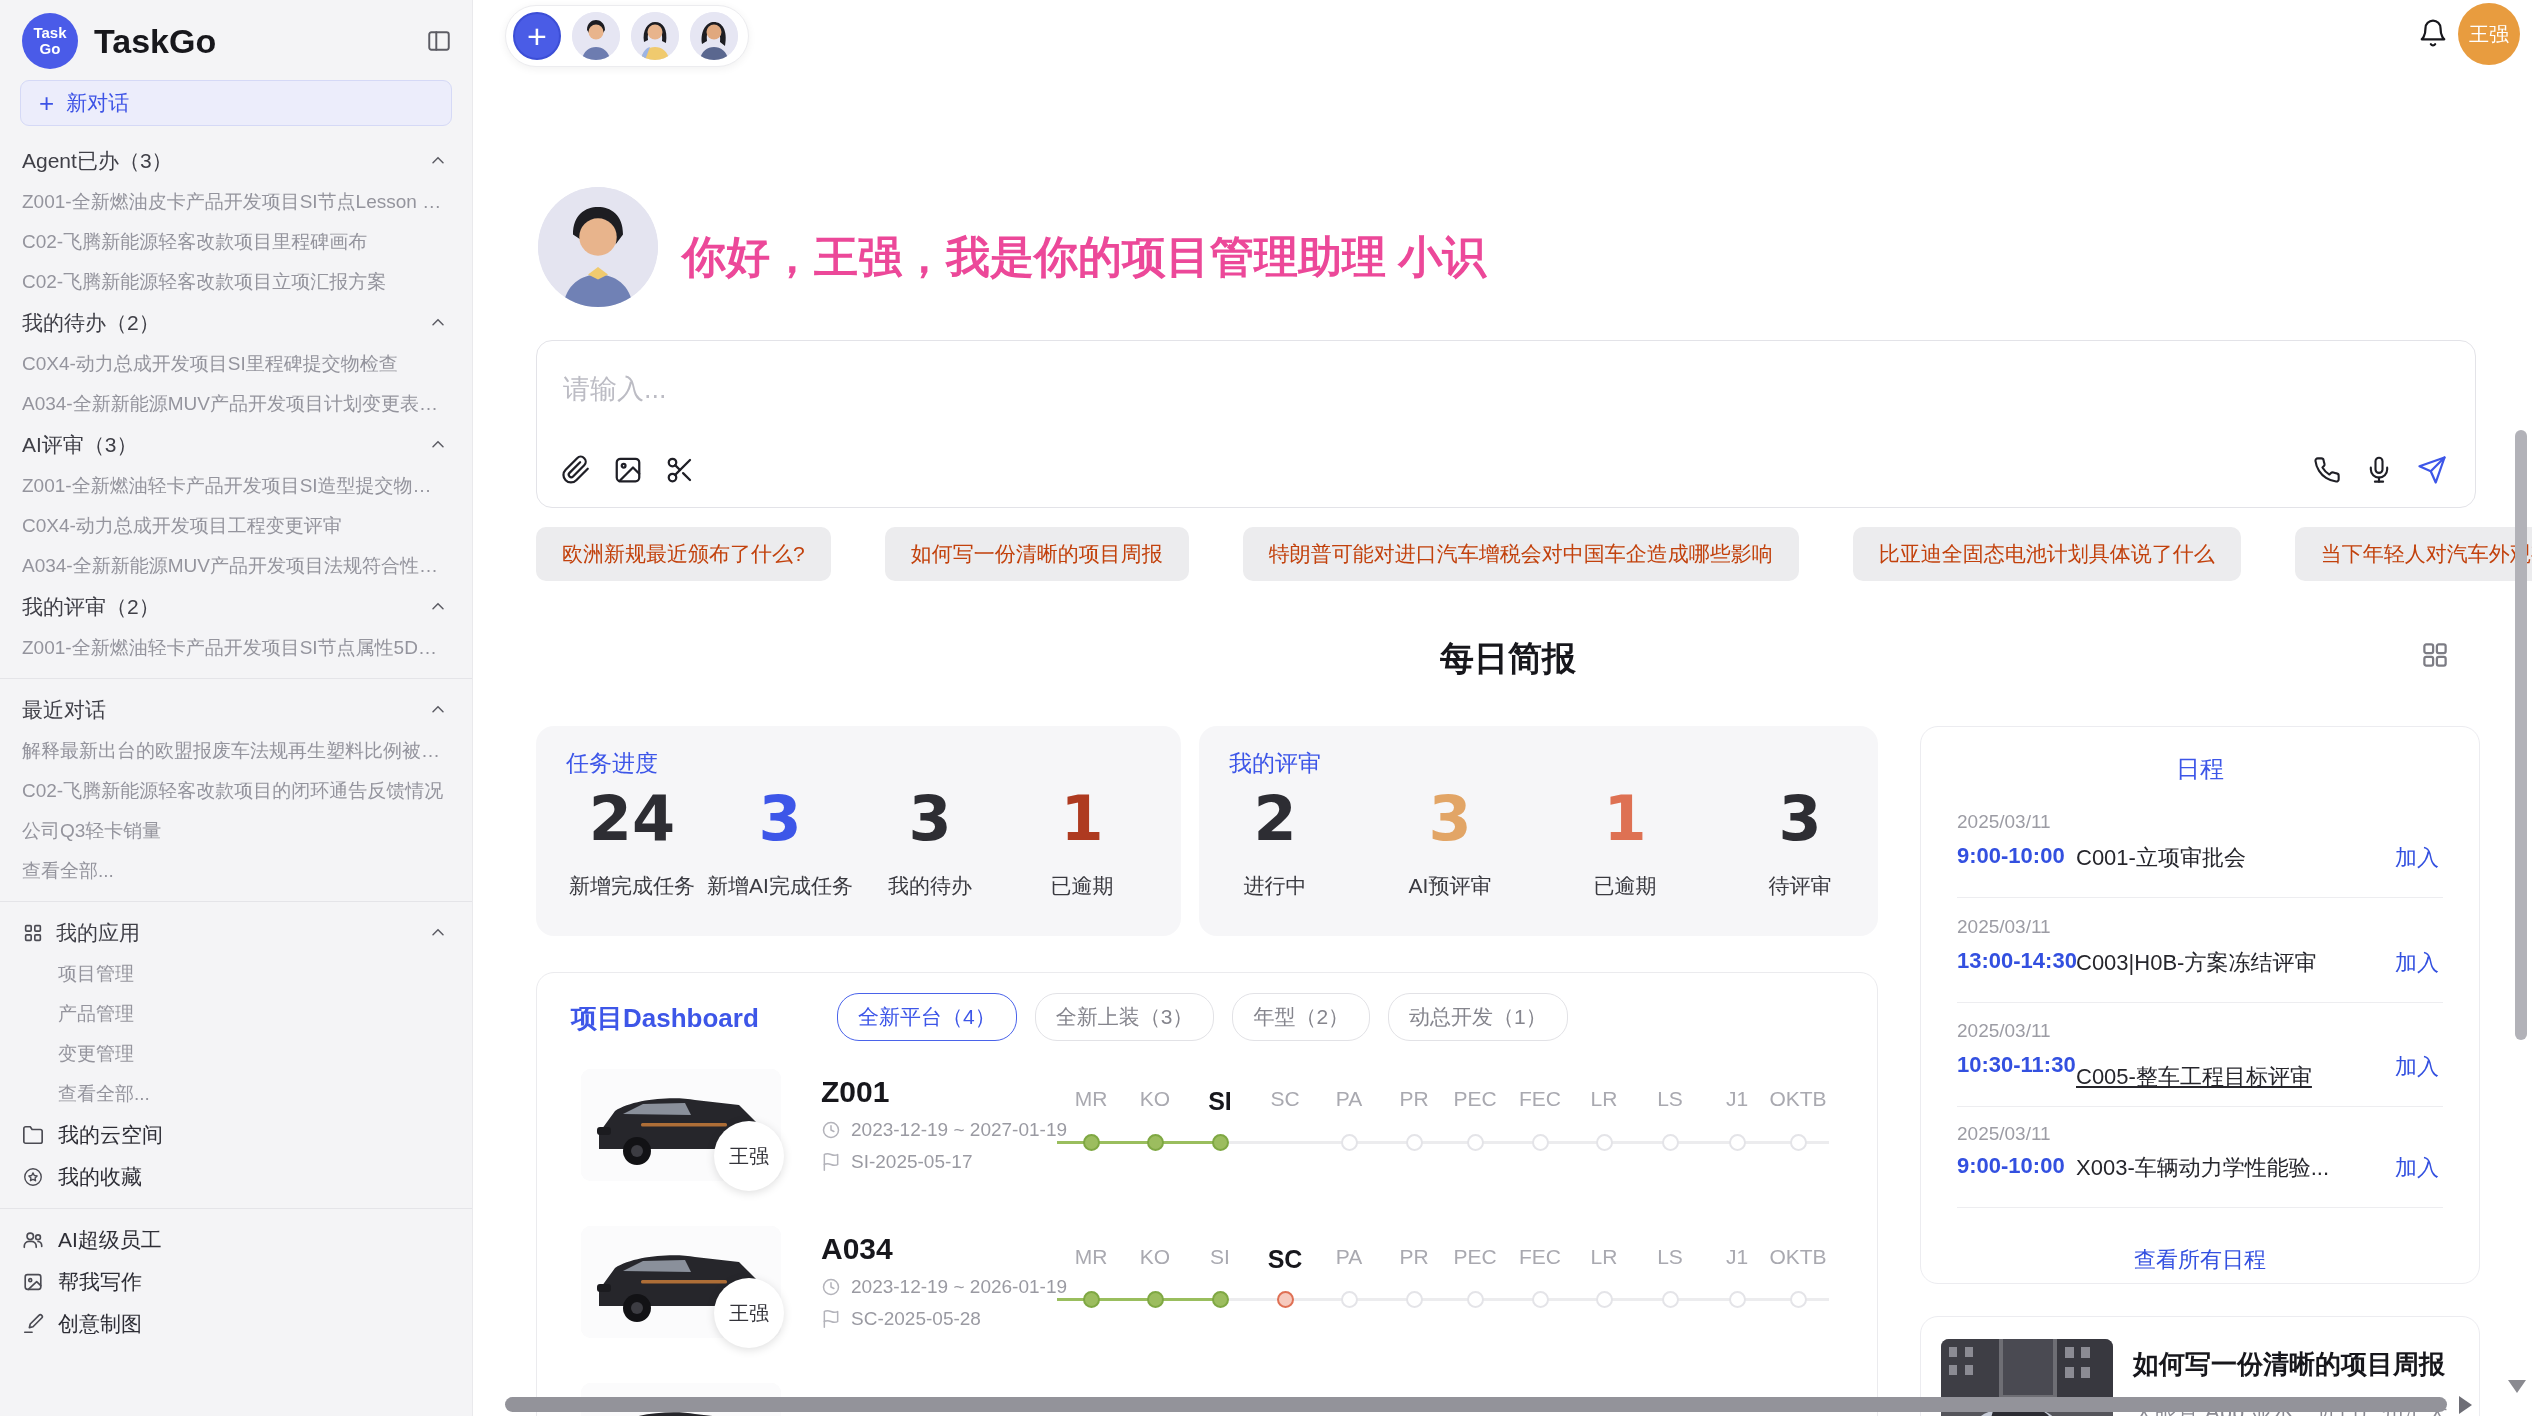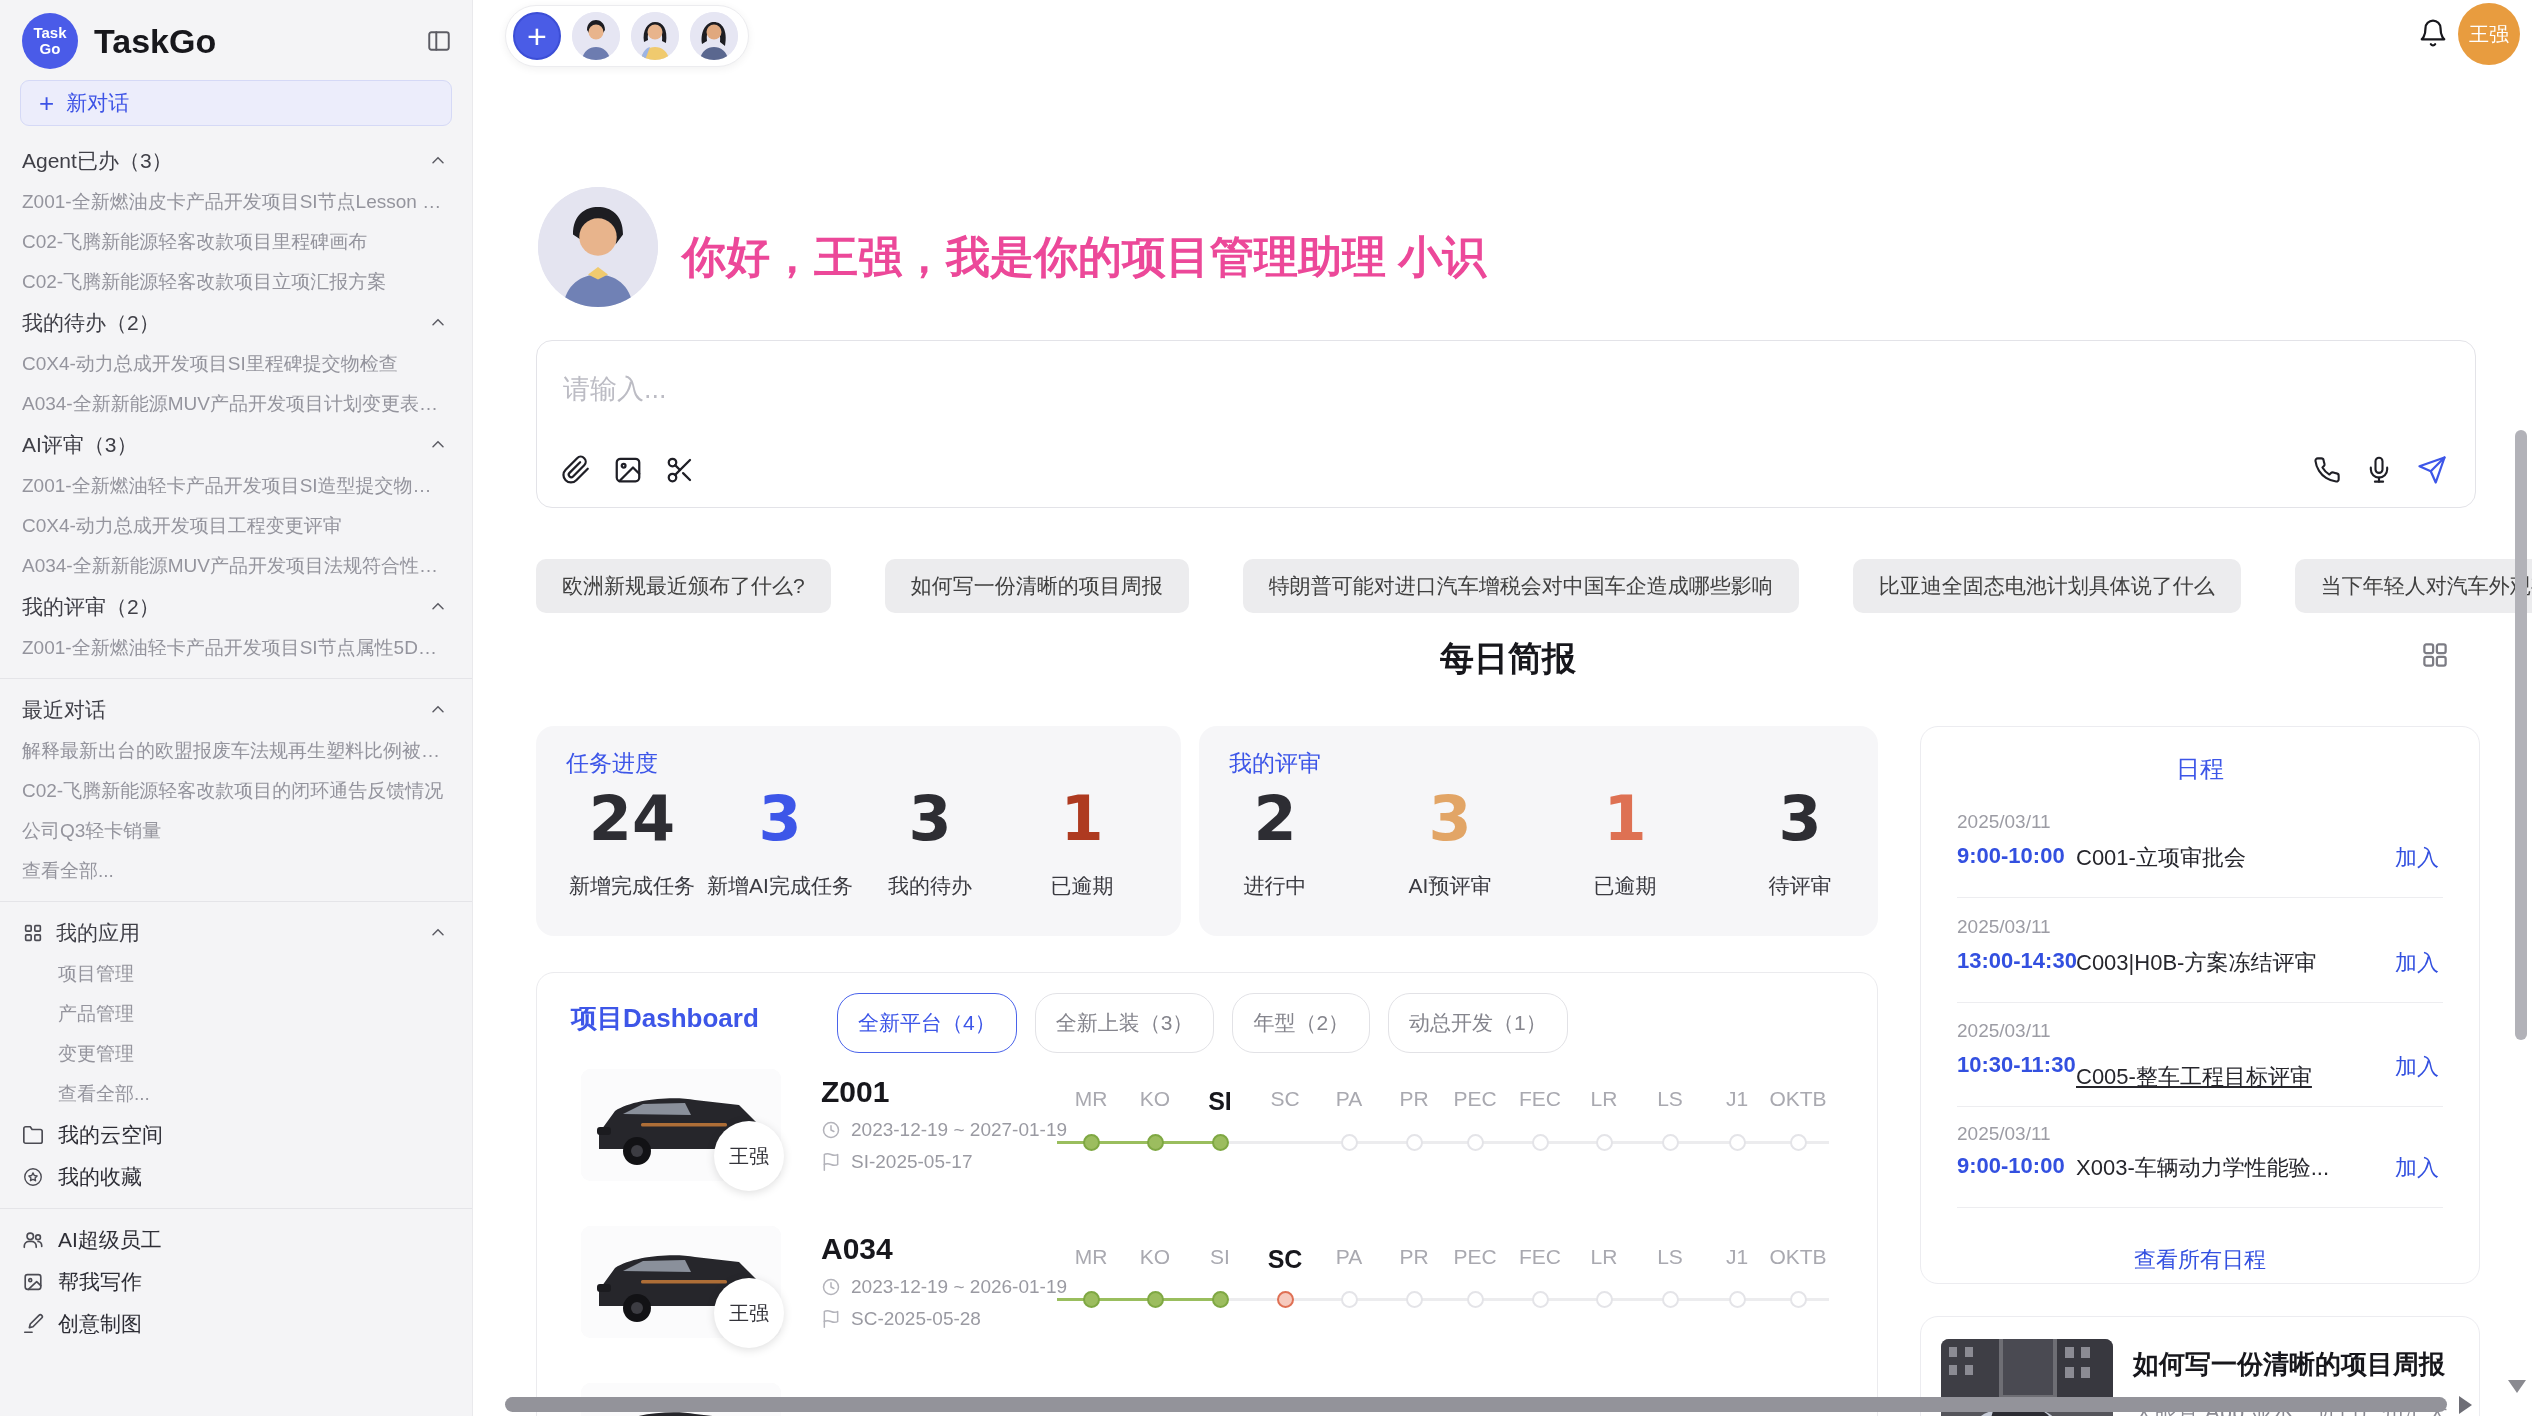--- a/index.html
+++ b/index.html
@@ -54,40 +54,40 @@
                 border:1.5px solid #e3e3e8; border-radius:16px; background:#fff; }
   .input-ph { position:absolute; left:26px; top:30px; font-size:27px; color:#bcbcc4; }
   .input-icons-l { position:absolute; left:24px; bottom:22px; display:flex; gap:22px; color:#1f1f26; }
   .input-icons-r { position:absolute; right:28px; bottom:22px; display:flex; gap:24px; align-items:center; color:#1f1f26; }
   .input-icons-l .ibtn, .input-icons-r .ibtn { cursor:pointer; display:flex; }
   .send-ic { color:#3d56e8; }
 
   
   .chips { position:absolute; left:536px; top:527px; width:1944px; display:flex; gap:54px; }
   .chip { height:54px; border-radius:10px; background:#ececee; display:flex; align-items:center;
-          padding:0 26px; font-size:21px; color:#404040; white-space:nowrap; cursor:pointer;margin-top:32px; }
+          padding:0 26px; font-size:21px; color:#c2410c; white-space:nowrap; cursor:pointer; }
 
   
   .brief-title { position:absolute; left:536px; top:636px; width:1944px; text-align:center;
                  font-size:34px; font-weight:700; color:#17171c; }
   .brief-grid-ic { position:absolute; left:2420px; top:640px; color:#7c7c84; cursor:pointer; }
   .stat-card { position:absolute; top:726px; height:210px; background:#f6f6f8; border-radius:18px; }
   #stat-card-1 { left:536px; width:645px; }
   #stat-card-2 { left:1199px; width:679px; }
   .stat-card-title { position:absolute; left:30px; top:22px; font-size:23px; color:#3d56e8; }
   .stat-col { position:absolute; top:58px; width:150px; margin-left:-75px; text-align:center; }
   .stat-num { font-size:62px; font-weight:600; line-height:70px; font-family:"DejaVu Sans",sans-serif; }
   .stat-lab { margin-top:18px; font-size:21px; color:#3a3a40; white-space:nowrap; }
 
   
   .dash-card { position:absolute; left:536px; top:972px; width:1342px; height:560px;
                border:1.5px solid #ebebee; border-radius:18px; background:#fff; overflow:hidden; }
   .dash-title { position:absolute; left:34px; top:28px; font-size:26px; font-weight:700; color:#3d56e8; }
   .dash-tabs { position:absolute; left:300px; top:20px; display:flex; gap:18px; }
-  .dash-tab { height:60px; border-radius:22px; display:flex; align-items:center; padding:0 20px;
+  .dash-tab { height:48px; border-radius:22px; display:flex; align-items:center; padding:0 20px;
               font-size:21px; border:1.5px solid #e2e2e6; color:#85858d; background:#fff; cursor:pointer; white-space:nowrap; }
   .dash-tab.active { border-color:#4a63ea; color:#3d56e8; }
   .proj-img { position:absolute; left:44px; width:200px; height:112px; border-radius:10px;
               background:#f7f7f8; overflow:hidden; }
   .owner-badge { position:absolute; left:177px; width:70px; height:70px; border-radius:50%; background:#fff;
                  box-shadow:0 2px 10px rgba(0,0,0,.13); display:flex; align-items:center; justify-content:center;
                  font-size:20px; color:#33333a; }
   .proj-code { position:absolute; left:284px; font-size:30px; font-weight:700; color:#17171c; }
   .proj-meta { position:absolute; left:284px; display:flex; align-items:center; gap:10px;
                font-size:19px; color:#9a9aa2; white-space:nowrap; }

